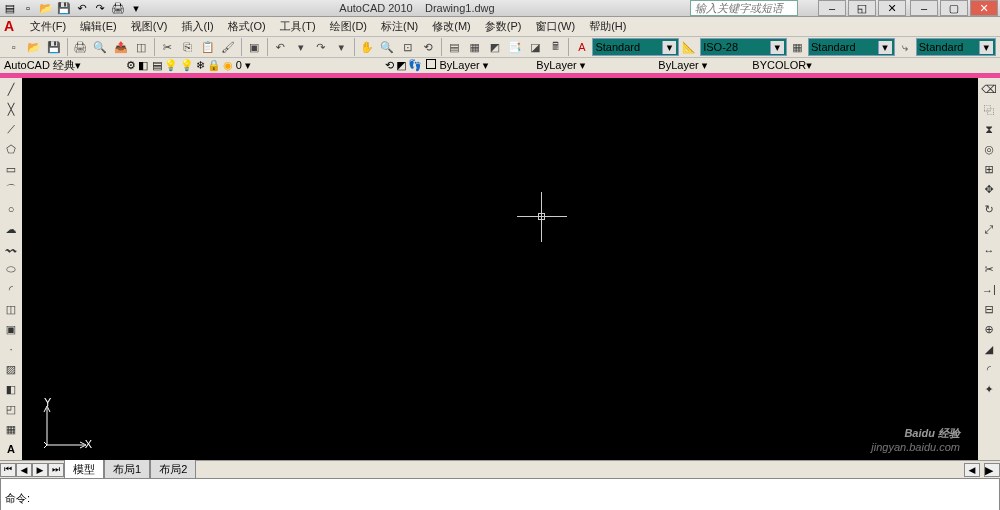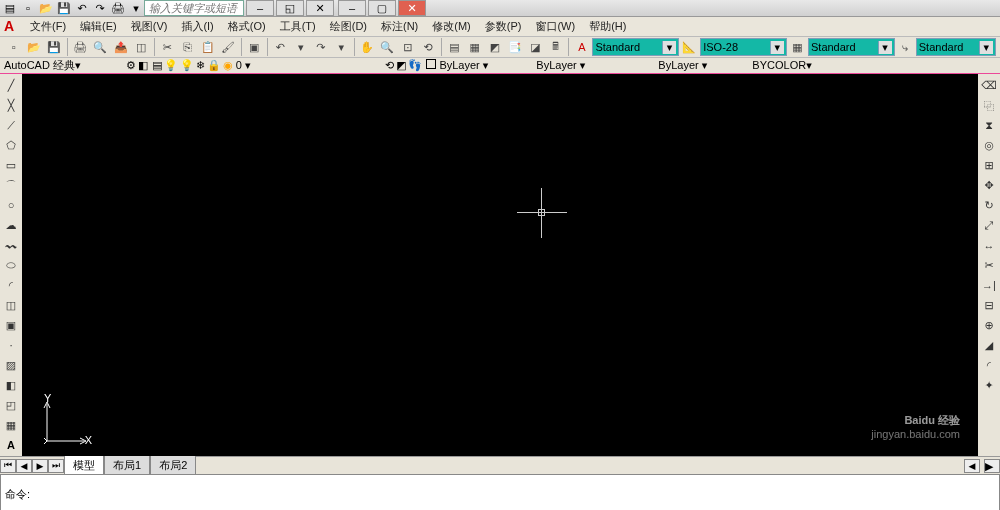--- a/index.html
+++ b/index.html
@@ -3,40 +3,40 @@
 <meta charset="utf-8">
 <style>
 * { margin: 0; padding: 0; box-sizing: border-box; font-family: "Microsoft YaHei", Arial, sans-serif; font-size: 11px; }
 body { width: 1000px; height: 510px; background: #d4d0c8; overflow: hidden; display: flex; flex-direction: column; }
 
 
 .titlebar { height: 22px; background: linear-gradient(#e8e8e8,#d0d0d0); display: flex; align-items: center; padding: 0 2px; border-bottom: 1px solid #999; }
 .titlebar .qat { display: flex; gap: 2px; align-items: center; }
 .titlebar .qat .ic { width: 16px; height: 16px; display: flex; align-items: center; justify-content: center; cursor: pointer; }
 .titlebar .title-center { flex: 1; text-align: center; color: #333; }
-.titlebar .search { width: 100px; height: 16px; background: #fff; border: 1px solid #7a9; font-style: italic; color: #888; padding: 0 4px; margin-right: 2px; }
+.titlebar .search { width: 108px; height: 16px; background: #fff; border: 1px solid #7a9; font-style: italic; color: #888; padding: 0 4px; margin-right: 20px; }
 .titlebar .sys { display: flex; gap: 2px; }
 .titlebar .sys .btn { width: 28px; height: 16px; display: flex; align-items: center; justify-content: center; border: 1px solid #999; background: #e0e0e0; cursor: pointer; }
 .titlebar .sys .close { background: #e06050; color: #fff; }
 
 
 .menubar { height: 20px; background: #eae6db; display: flex; align-items: center; padding: 0 4px; gap: 2px; border-bottom: 1px solid #bbb; }
 .menubar .logo { width: 18px; height: 18px; color: #c00; font-weight: bold; font-size: 14px; }
 .menubar .mitem { padding: 14px 6px; cursor: pointer; color: #222; }
 
 
 .toolbar { height: 24px; background: #e8e4d9; display: flex; align-items: center; padding: 0 4px; gap: 1px; border-bottom: 1px solid #bbb; }
 .toolbar .tb { width: 20px; height: 20px; display: flex; align-items: center; justify-content: center; border: 1px solid transparent; cursor: pointer; color: #444; }
 .toolbar .sep { width: 1px; height: 18px; background: #aaa; margin: 0 2px; }
-.toolbar select, .toolbar .combo { height: 18px; background: #14b8a6; border: 1px solid #7f9db9; padding: 0 2px; }
+.toolbar select, .toolbar .combo { height: 18px; background: #0f766e; border: 1px solid #7f9db9; padding: 0 2px; }
 .toolbar .combo { display: flex; align-items: center; min-width: 80px; }
 .toolbar .dd { width: 14px; text-align: center; background: #e0e0e0; border-left: 1px solid #7f9db9; cursor: pointer; }
 
 
-.wsrow { height: 24px; background: #e8e4d9; display: flex; align-items: center; padding: 0 4px; gap: 2px; border-bottom: 1px solid #ec4899; }
+.wsrow { height: 24px; background: #e8e4d9; display: flex; align-items: center; padding: 0 4px; gap: 2px; border-bottom: 5px solid #ec4899; }
 
 
 .main { flex: 1; display: flex; background: #000; position: relative; }
 .left-tools, .right-tools { width: 22px; background: #e8e4d9; display: flex; flex-direction: column; align-items: center; gap: 2px; padding: 2px 0; }
 .left-tools .tb, .right-tools .tb { width: 18px; height: 18px; cursor: pointer; color: #333; display: flex; align-items: center; justify-content: center; }
 .viewport { flex: 1; background: #000; position: relative; }
 .crosshair-h { position: absolute; top: 138px; left: 495px; width: 50px; height: 1px; background: #ccc; }
 .crosshair-v { position: absolute; top: 114px; left: 519px; width: 1px; height: 50px; background: #ccc; }
 .pickbox { position: absolute; top: 135px; left: 516px; width: 7px; height: 7px; border: 1px solid #ccc; }
 .ucs { position: absolute; bottom: 10px; left: 10px; color: #fff; font-size: 12px; pointer-events: none; }
@@ -47,36 +47,41 @@
 .modeltabs .nav .nb { width: 16px; height: 14px; border: 1px solid #888; background: #eee; cursor: pointer; font-size: 9px; display: flex; align-items: center; justify-content: center; }
 .modeltabs .tab { padding: 16px 8px; border: 1px solid #888; background: #fff; cursor: pointer; font-size: 11px; }
 .modeltabs .tab.inactive { background: #ddd; }
 .modeltabs .scroll-arrow { margin-left: auto; width: 16px; height: 14px; border: 1px solid #888; background: #eee; cursor: pointer; font-size: 9px; display:flex; align-items:center; justify-content:center; margin-right:4px; }
 
 
 .cmdarea { height: 46px; background: #fff; border: 1px solid #888; display: flex; flex-direction: column; padding: 2px 4px; font-family: Consolas, monospace; }
 .cmdline { height: 14px; color: #000; margin-top: 10px; }
 
 
-.watermark { position: absolute; bottom: 16px; right: 18px; color: rgba(255,255,255,0.6); font-size: 22px; font-weight: bold; pointer-events: none; text-align: right; }
+.watermark { position: absolute; bottom: 7px; right: 18px; color: rgba(255,255,255,0.6); font-size: 22px; font-weight: bold; pointer-events: none; text-align: right; font-style: italic; }
 .watermark .sub { font-size: 11px; color: rgba(255,255,255,0.45); font-weight: normal; margin-left: 12px; }
 </style>
 </head>
 <body>
 
 <div class="titlebar">
   <div class="qat">
     <span class="ic">▤</span>
     <span class="ic">▫</span>
     <span class="ic">📂</span>
     <span class="ic">💾</span>
     <span class="ic">↶</span>
     <span class="ic">↷</span>
     <span class="ic">🖨</span>
     <span class="ic">▾</span>
+  </div>
+  <div class="title-center">
+    <span>AutoCAD 2010</span>
+    &nbsp;&nbsp;
+    <span>Drawing1.dwg</span>
   </div>
   <input class="search" placeholder="输入关键字或短语" style="">
   <div class="sys">
     <span class="btn">–</span>
     <span class="btn">◱</span>
     <span class="btn">✕</span>
   </div>
   <div class="sys" style="margin-left:4px">
     <span class="btn">–</span>
     <span class="btn">▢</span>

